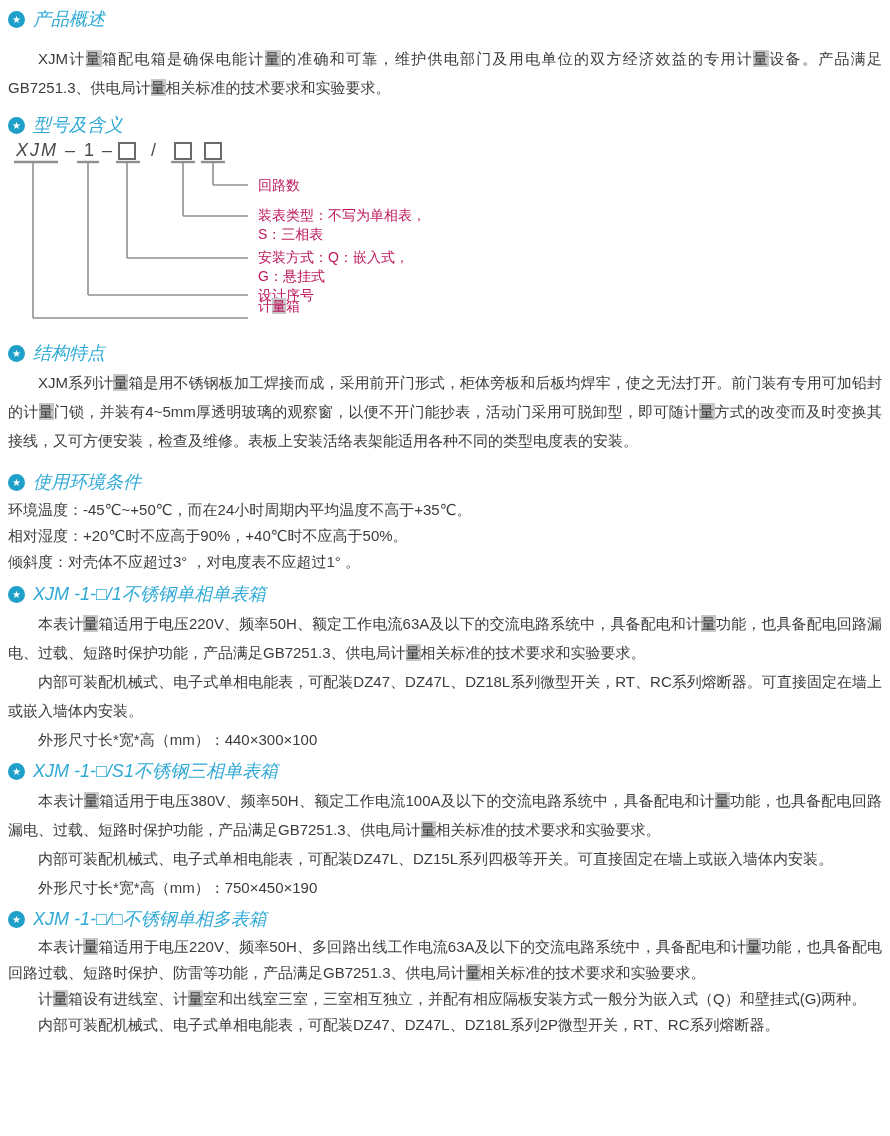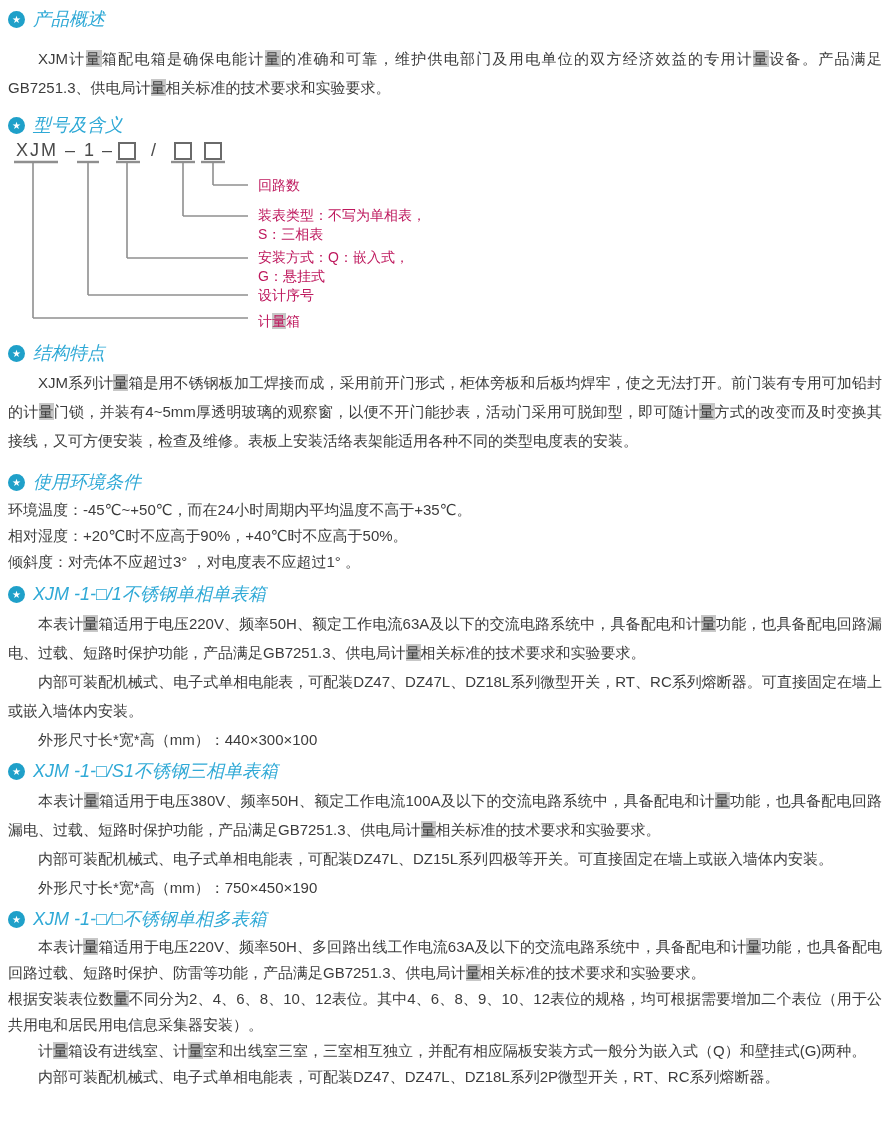--- a/index.html
+++ b/index.html
@@ -26,31 +26,31 @@
   .hl{background:var(--highlight_bg);}
   .mt4{margin-top:4px;} .mt6{margin-top:6px;} .mt8{margin-top:8px;}
   .mt10{margin-top:10px;} .mt12{margin-top:12px;} .mt14{margin-top:14px;}
   .mt16{margin-top:16px;}
   .env p{line-height:26px;text-align:left;}
   .tight p{line-height:26px;}
   
   .diagram{position:relative;height:192px;margin-top:4px;}
   .dlines{position:absolute;left:0;top:0;}
   .code{position:absolute;top:0;font-size:18px;color:#4b4b4b;line-height:20px;}
-  .c-xjm{left:8px;letter-spacing:2px;}
+  .c-xjm{left:8px;letter-spacing:2px;font-style:italic;}
   .c-d1{left:57px;} .c-1{left:76px;} .c-d2{left:94px;} .c-sl{left:143px;}
   .mbox{position:absolute;top:2px;width:14px;height:14px;
         border:2px solid #6a6a6a;background:#fff;}
   .b1{left:110px;} .b2{left:166px;} .b3{left:196px;}
   .dlabel{position:absolute;left:250px;font-size:14px;line-height:19px;color:#be185d;}
   .l-circuits{top:36px;}
   .l-meter{top:66px;}
   .l-mount{top:108px;}
   .l-design{top:146px;}
-  .l-box{top:172px;}
+  .l-box{top:157px;}
 </style>
 </head>
 <body>
 
 <div class="page">
 
   <div class="sec-h">
     <span class="icon">★</span>
     <span class="sec-title">产品概述</span>
   </div>
@@ -139,18 +139,17 @@
   <p class="ind mt4">本表计<span class="hl">量</span>箱适用于电压380V、频率50H、额定工作电流100A及以下的交流电路系统中，具备配电和计<span class="hl">量</span>功能，也具备配电回路漏电、过载、短路时保护功能，产品满足GB7251.3、供电局计<span class="hl">量</span>相关标准的技术要求和实验要求。</p>
   <p class="ind">内部可装配机械式、电子式单相电能表，可配装DZ47L、DZ15L系列四极等开关。可直接固定在墙上或嵌入墙体内安装。</p>
   <p class="ind">外形尺寸长*宽*高（mm）：750×450×190</p>
 
   <div class="sec-h mt6">
     <span class="icon">★</span>
     <span class="sec-title">XJM -1-□/□不锈钢单相多表箱</span>
   </div>
   <div class="tight">
     <p class="ind mt4">本表计<span class="hl">量</span>箱适用于电压220V、频率50H、多回路出线工作电流63A及以下的交流电路系统中，具备配电和计<span class="hl">量</span>功能，也具备配电回路过载、短路时保护、防雷等功能，产品满足GB7251.3、供电局计<span class="hl">量</span>相关标准的技术要求和实验要求。</p>
-    <p>根据安装表位数<span class="hl">量</span>不同分为2、4、6、8、10、12表位。其中4、6、8、9、10、12表位的规格，均可根据需要增加二个表位（用于公共用电和居民用电信息采集器安装）。</p>
     <p class="ind">计<span class="hl">量</span>箱设有进线室、计<span class="hl">量</span>室和出线室三室，三室相互独立，并配有相应隔板安装方式一般分为嵌入式（Q）和壁挂式(G)两种。</p>
     <p class="ind">内部可装配机械式、电子式单相电能表，可配装DZ47、DZ47L、DZ18L系列2P微型开关，RT、RC系列熔断器。</p>
   </div>
 
 </div>
 
 </body></html>

